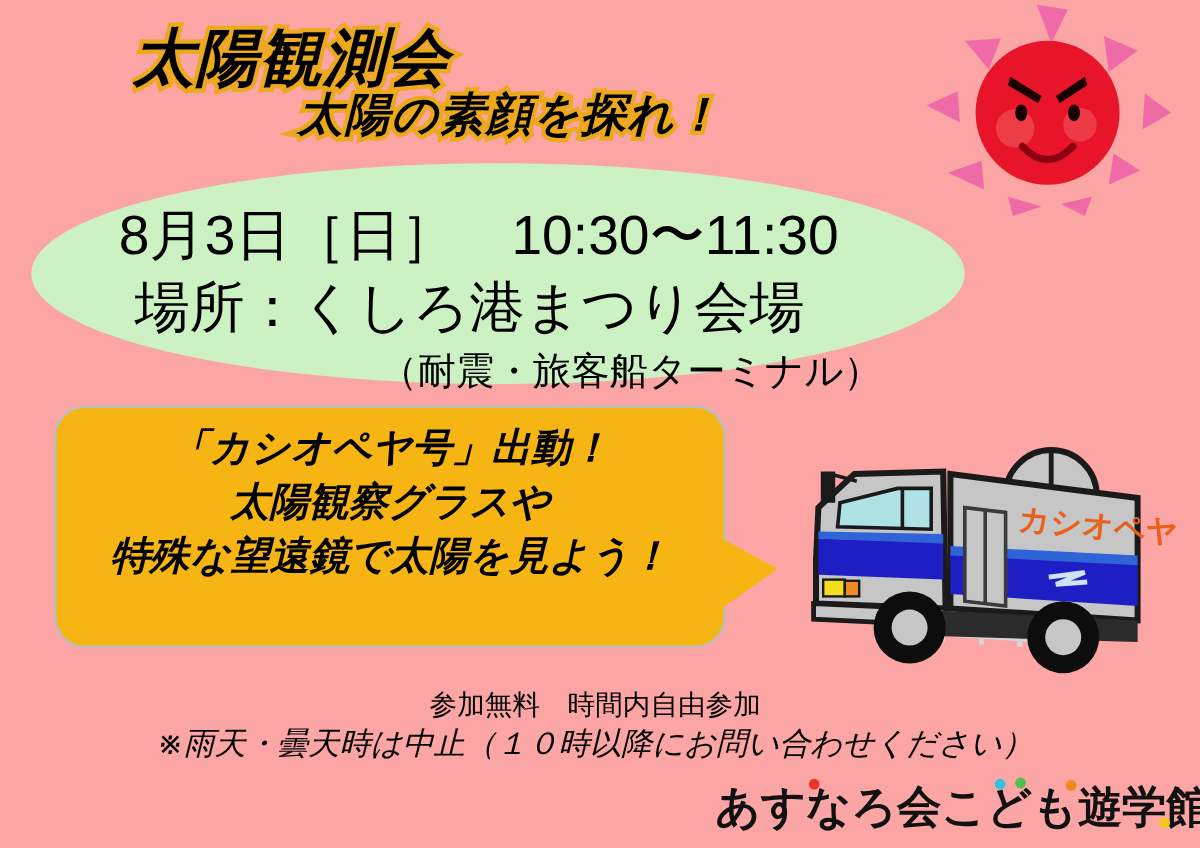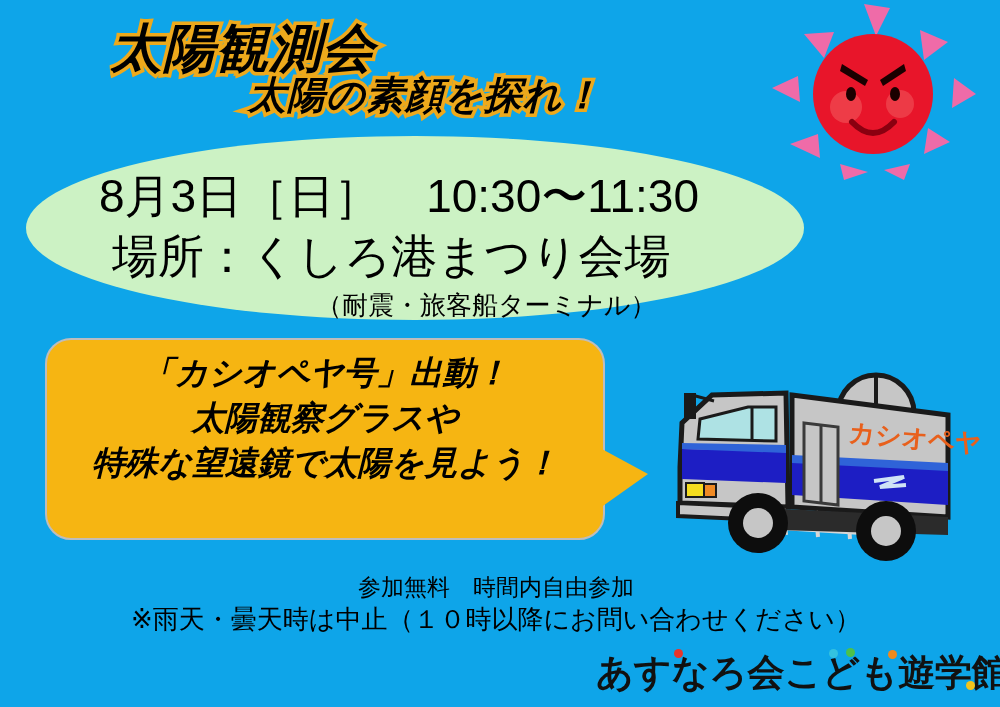--- a/index.html
+++ b/index.html
@@ -7,21 +7,21 @@
     padding: 0;
     background: #ffffff;
   }
   body {
     font-family: "Liberation Sans", "DejaVu Sans", sans-serif;
   }
   #poster {
     position: relative;
     width: 1000px;
     height: 707px;
-    background: #0ea5e9;
+    background: #fca5a5;
     overflow: hidden;
   }
 
   
   .headline {
     position: absolute;
     font-weight: bold;
     color: #000000;
     letter-spacing: 1px;
     white-space: nowrap;
@@ -54,21 +54,21 @@
   
   .info-line {
     position: absolute;
     color: #000000;
     white-space: nowrap;
     font-size: 46px;
     letter-spacing: 0px;
   }
   #info-date  { left: 76px;  top: 166px; margin-left: 23px; }
   #info-place { left: 112px; top: 226px; }
-  #info-sub   { left: 316px; top: 288px; font-size: 26px; font-family: Liberation Mono, monospace; }
+  #info-sub   { left: 316px; top: 288px; font-size: 32px; font-family: Liberation Mono, monospace; }
 
   
   #bubble {
     position: absolute;
     left: 45px;
     top: 338px;
     width: 560px;
     height: 202px;
     background: #f6b512;
     border: 2px solid #bdbdbd;
@@ -102,21 +102,21 @@
 
   
   .footer-line {
     position: absolute;
     width: 992px;
     text-align: center;
     color: #000000;
     white-space: nowrap;
   }
   #footer-1 { top: 572px; font-size: 23px; }
-  #footer-2 { top: 602px; font-size: 26px; }
+  #footer-2 { top: 602px; font-size: 26px; font-style: italic; }
 
   
   #logo {
     position: absolute;
     left: 596px;
     top: 648px;
     height: 46px;
   }
   #logo-text {
     font-weight: bold;

